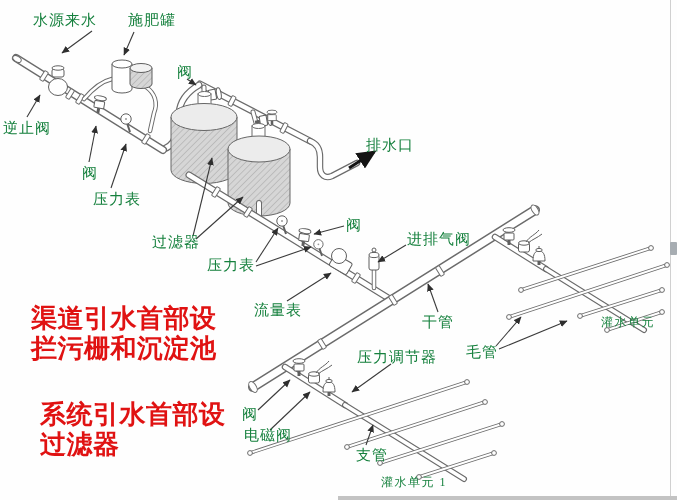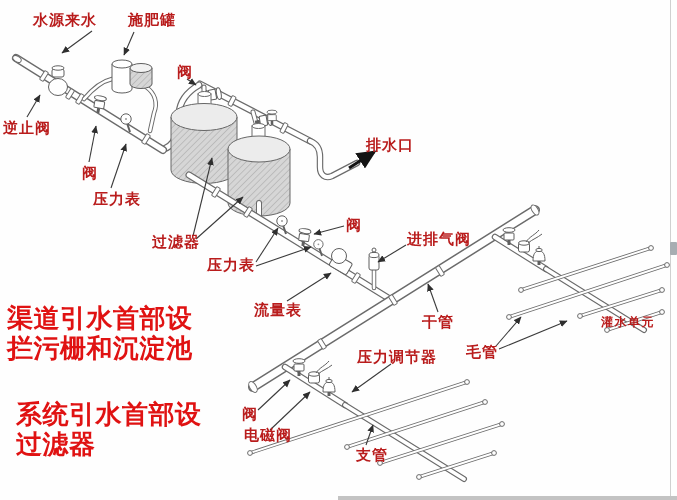--- a/index.html
+++ b/index.html
@@ -2,25 +2,25 @@
 <html><head>
 <meta charset="utf-8">
 <style>
   html,body{margin:0;padding:0;background:#ffffff;}
   #stage{position:relative;width:677px;height:500px;background:#fefefe;overflow:hidden;
          font-family:"Liberation Serif","DejaVu Serif",serif;}
   svg{position:absolute;left:0;top:0;}
   .po{stroke:#6b6b6b;fill:none;stroke-linecap:round;stroke-linejoin:round;}
   .pi{stroke:#ffffff;fill:none;stroke-linecap:round;stroke-linejoin:round;}
   .lead{stroke:#3a3a3a;stroke-width:1.1;fill:none;}
-  .lbl{position:absolute;font-size:15px;color:#b91c1c;white-space:nowrap;letter-spacing:1px;font-weight:bold;}
+  .lbl{position:absolute;font-size:15px;color:#15803d;white-space:nowrap;letter-spacing:1px;}
   .lbl.big{font-size:12px;letter-spacing:1.5px;}
   .note{position:absolute;font-family:"Liberation Sans","DejaVu Sans",sans-serif;
         font-weight:700;font-size:26px;line-height:30px;color:#e01212;white-space:pre-line;
-        letter-spacing:0.5px;}
+        letter-spacing:0.5px;margin-left:24px;}
   .edge-line{position:absolute;left:670px;top:0;width:1px;height:500px;background:#d0d0d0;}
   .edge-thumb{position:absolute;left:670px;top:242px;width:7px;height:13px;background:#a7adb2;border-radius:1px;}
   .bottom-strip{position:absolute;left:338px;top:496px;width:339px;height:4px;background:#c3c3c3;}
 </style>
 </head>
 <body>
 
 <div id="stage">
 
 <svg width="677" height="500" viewBox="0 0 677 500">
@@ -267,20 +267,21 @@
 <div class="lbl" style="left:346px;top:216px">阀</div>
 <div class="lbl" style="left:407px;top:230px">进排气阀</div>
 <div class="lbl" style="left:254px;top:301px">流量表</div>
 <div class="lbl" style="left:422px;top:313px">干管</div>
 <div class="lbl" style="left:357px;top:348px">压力调节器</div>
 <div class="lbl" style="left:466px;top:343px">毛管</div>
 <div class="lbl big" style="left:601px;top:314px">灌水单元</div>
 <div class="lbl" style="left:242px;top:405px">阀</div>
 <div class="lbl" style="left:244px;top:426px">电磁阀</div>
 <div class="lbl" style="left:356px;top:446px">支管</div>
+<div class="lbl big" style="left:381px;top:474px">灌水单元 1</div>
 
 <div class="note" style="left:7px;top:303px">渠道引水首部设
 拦污栅和沉淀池</div>
 <div class="note" style="left:16px;top:399px">系统引水首部设
 过滤器</div>
 
 <div class="edge-line"></div>
 <div class="edge-thumb"></div>
 <div class="bottom-strip"></div>
 

